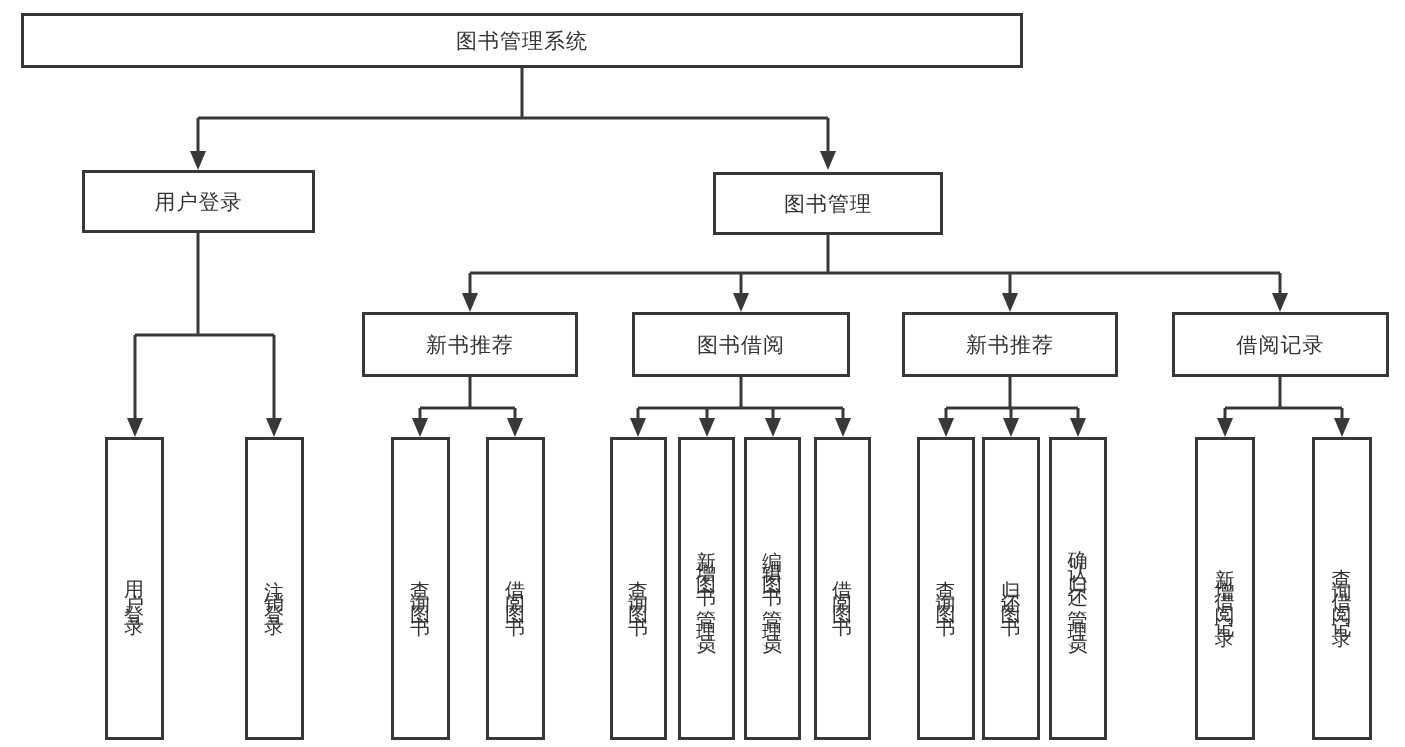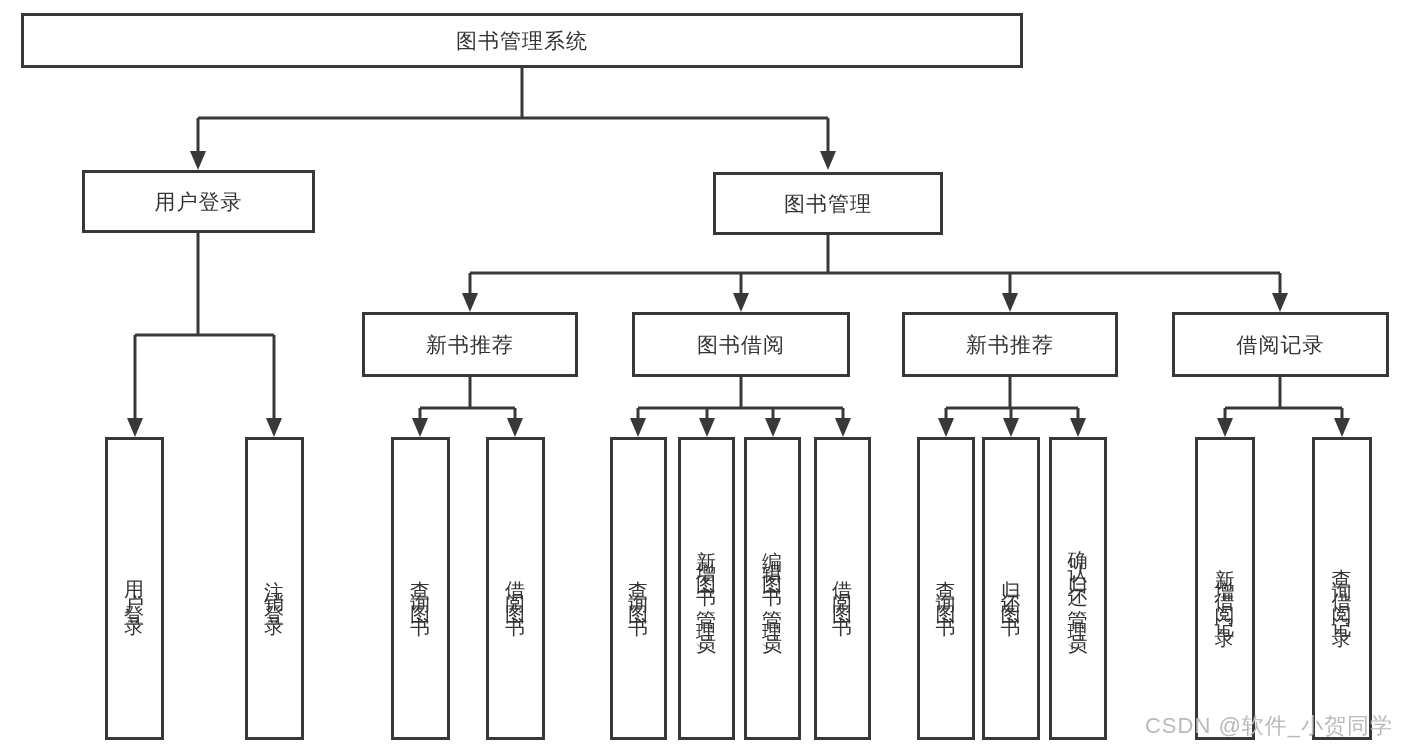--- a/index.html
+++ b/index.html
@@ -182,15 +182,14 @@
     <span class="v-label">确认归还（管理员）</span>
   </div>
 
   <div class="box" style="left:1195px;top:437px;width:60px;height:303px">
     <span class="v-label">新增借阅记录</span>
   </div>
   <div class="box" style="left:1312px;top:437px;width:60px;height:303px">
     <span class="v-label">查询借阅记录</span>
   </div>
 
-  <div class="watermark">CSDN @软件_小贺同学</div>
 
 </div>
 
 </body></html>

